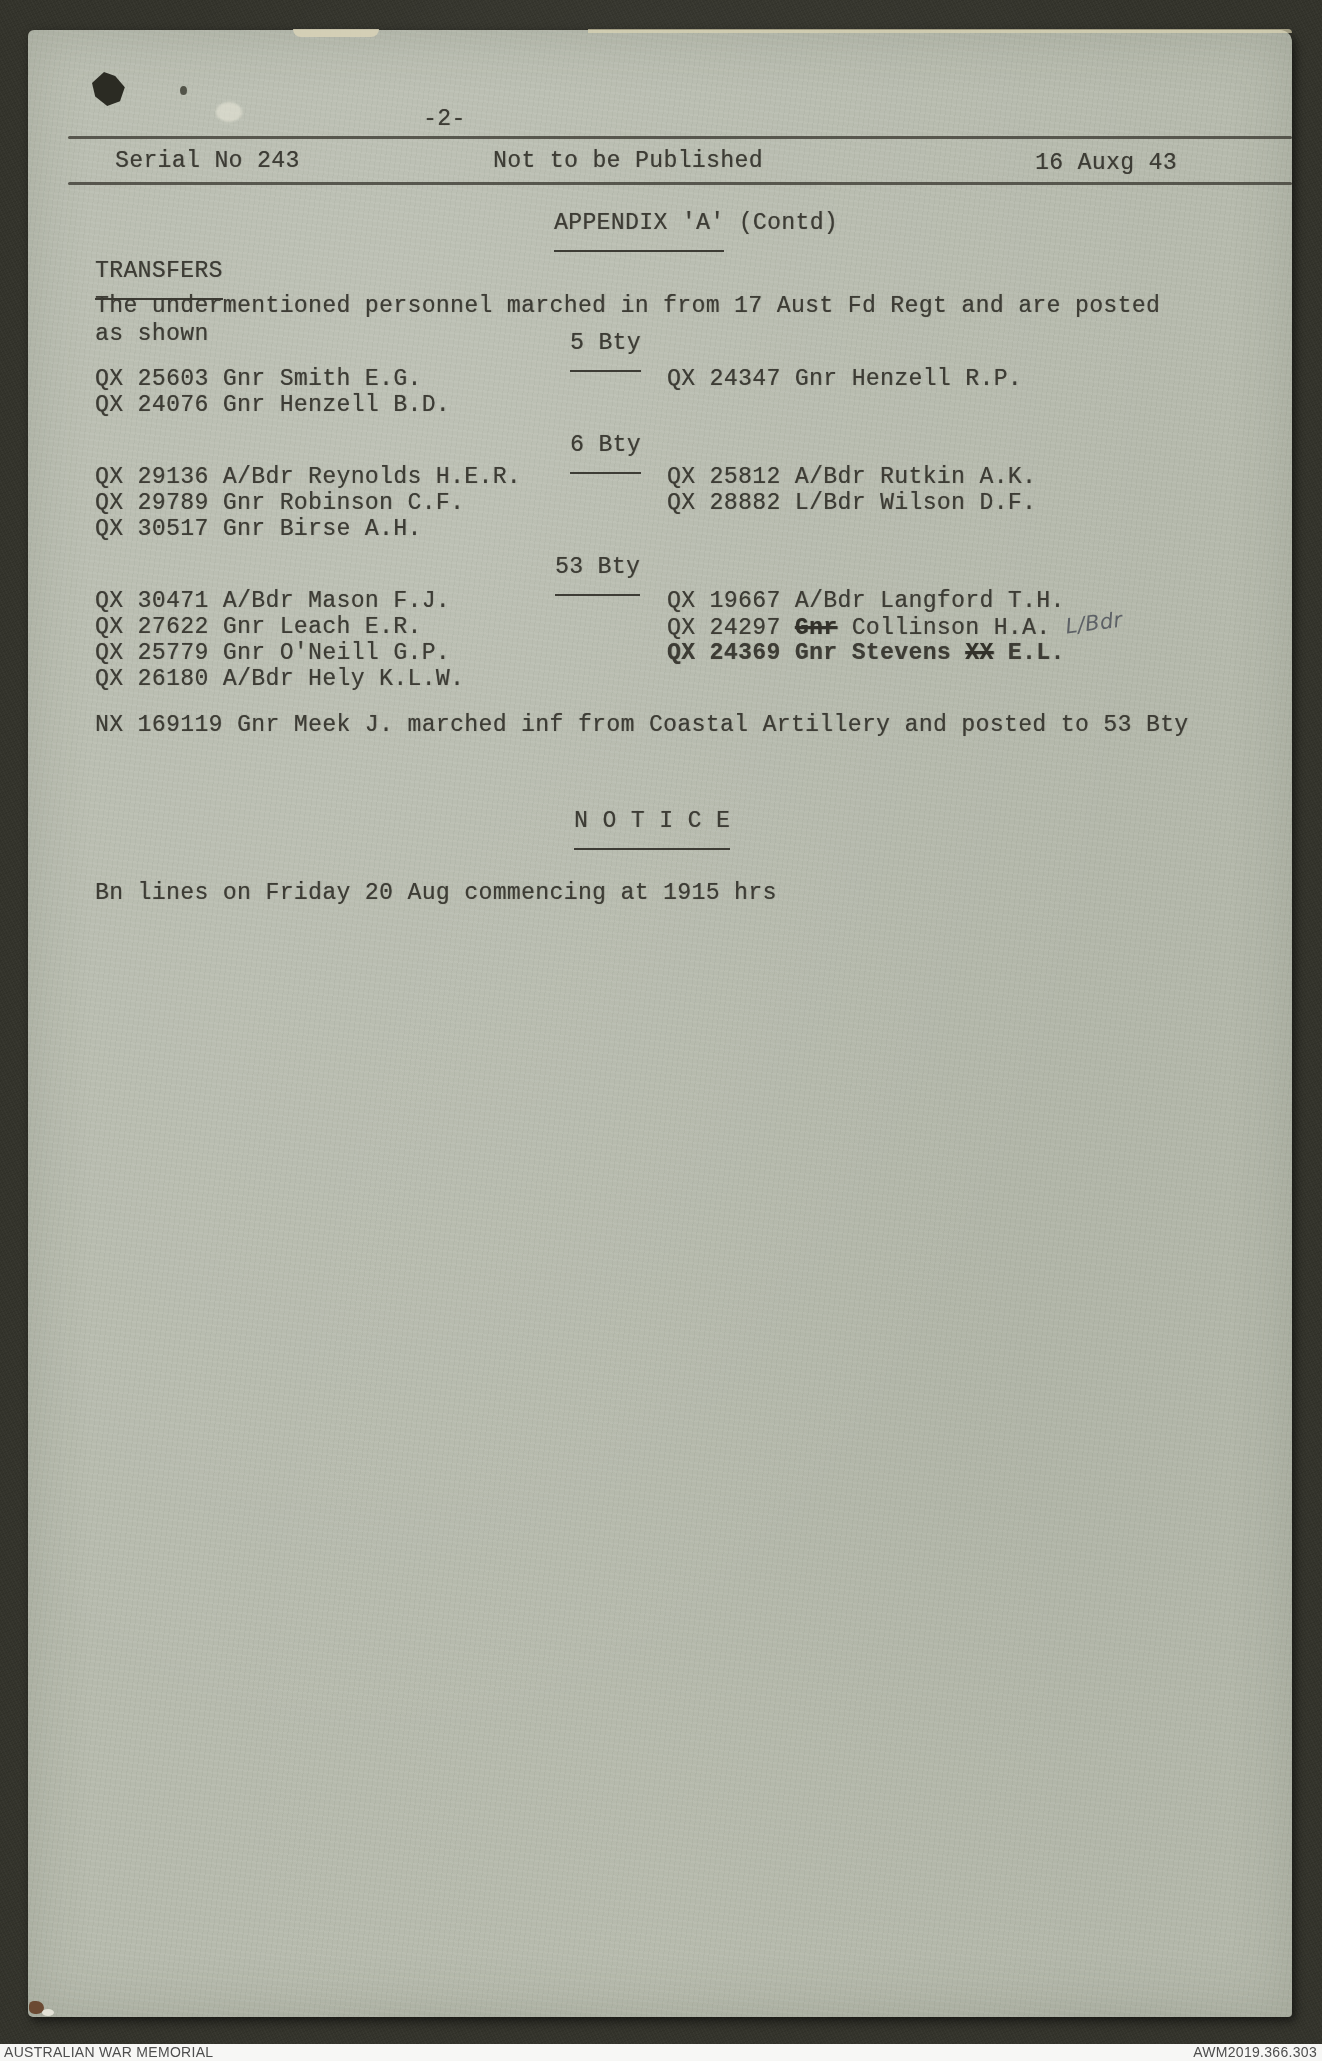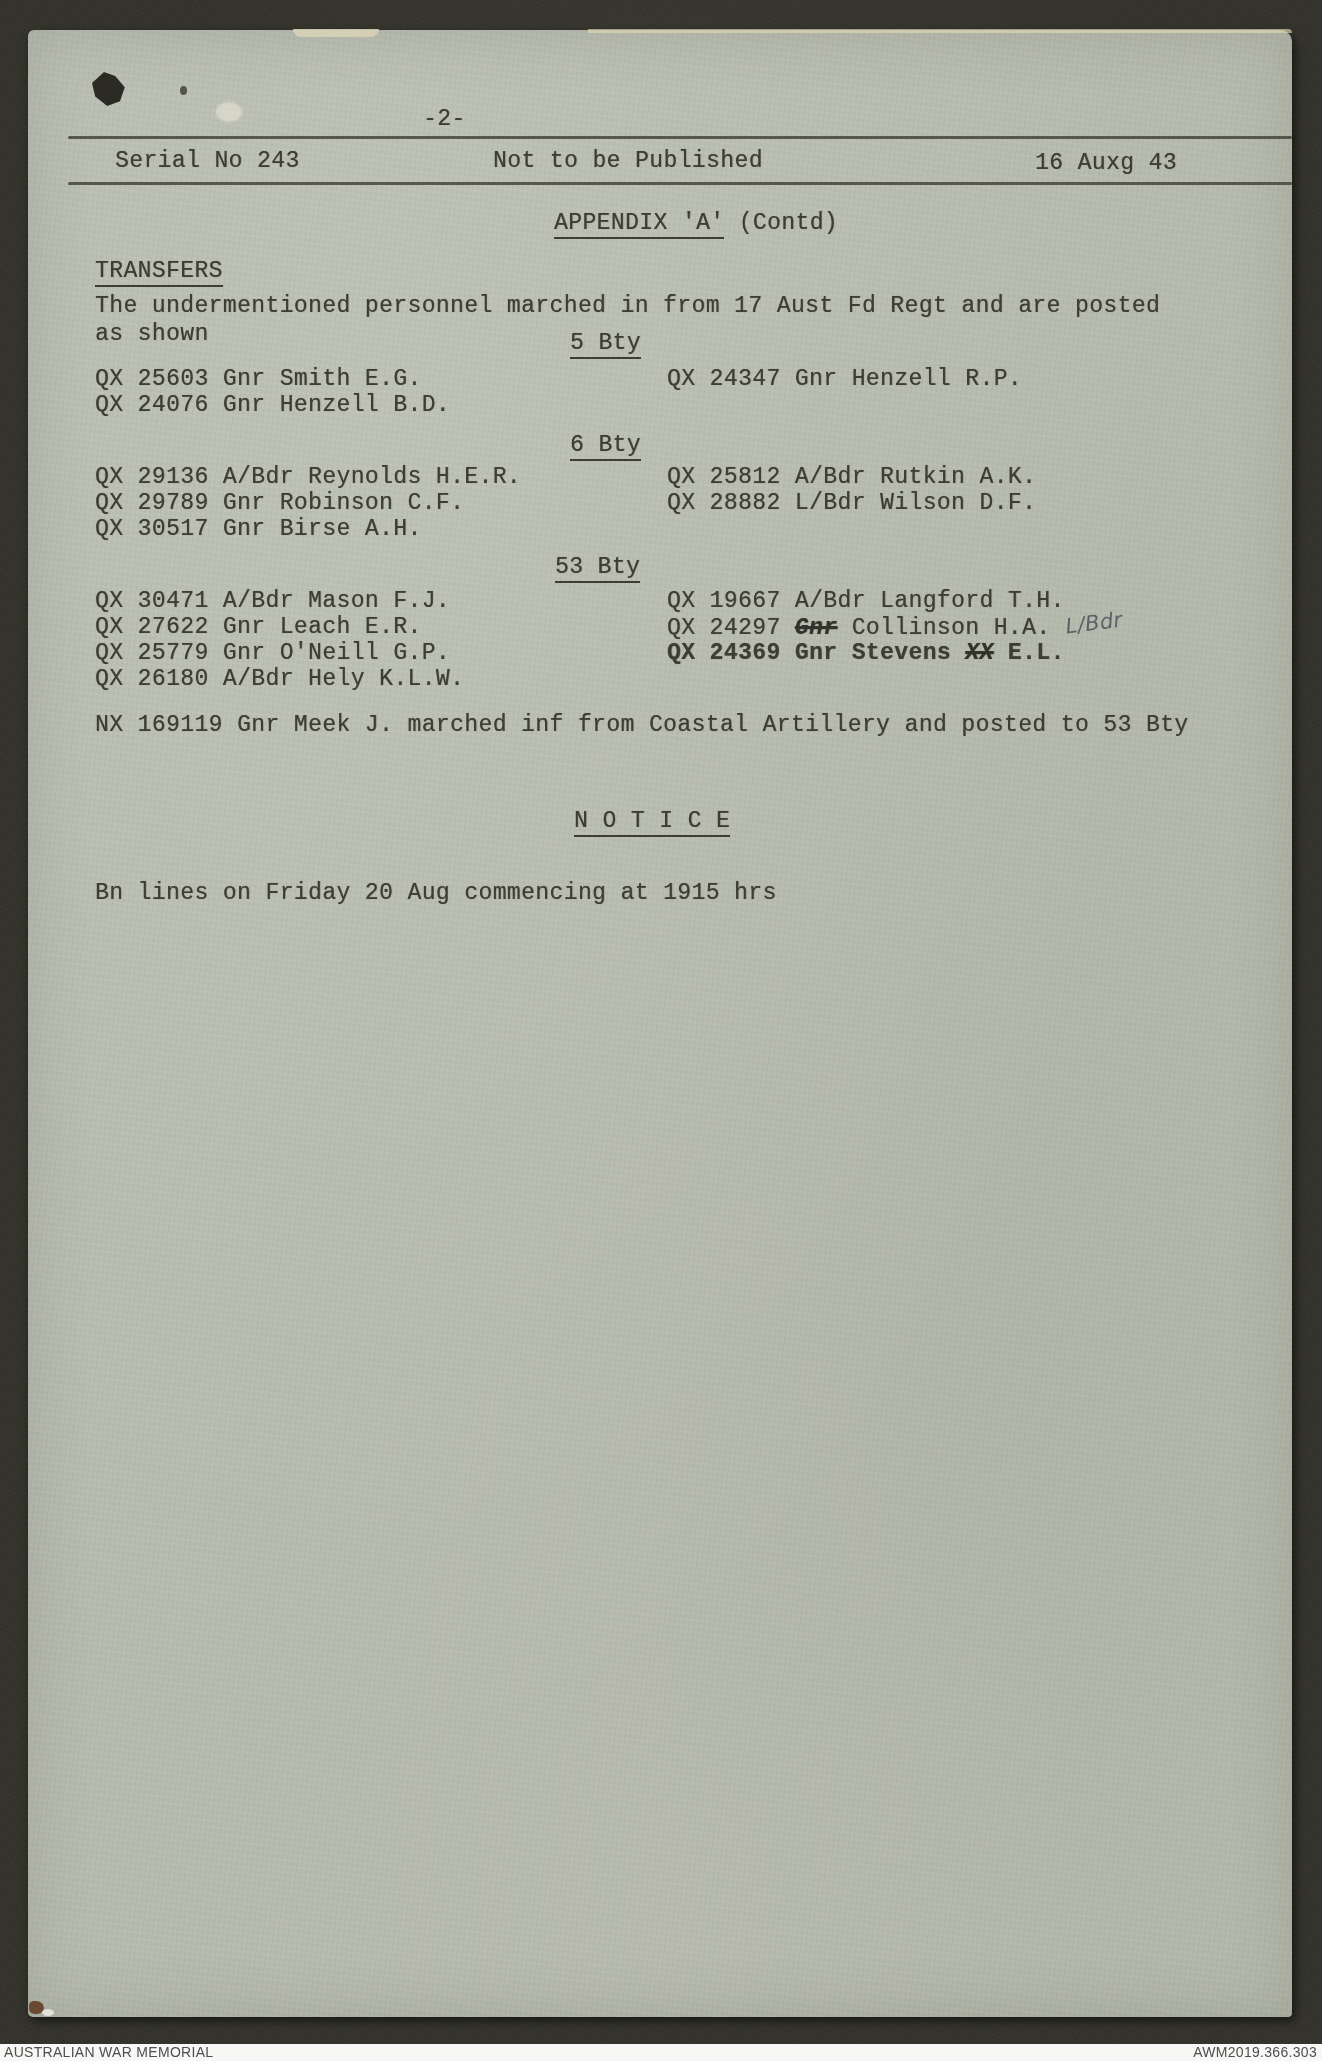--- a/index.html
+++ b/index.html
@@ -27,24 +27,24 @@
       repeating-linear-gradient(7deg, rgba(255,255,255,0.05) 0 2px, transparent 2px 6px),
       repeating-linear-gradient(97deg, rgba(62,72,56,0.05) 0 1px, transparent 1px 5px);
     border-radius:6px 12px 4px 5px;
     box-shadow:3px 4px 10px rgba(0,0,0,0.55), inset 0 0 60px rgba(70,78,62,0.18);
   }
   .line{
     position:absolute;white-space:pre;color:var(--ink);
     font-size:23px;line-height:26px;letter-spacing:0.4px;
     text-shadow:0.4px 0.4px 0.7px rgba(42,42,34,0.55);
   }
-  .u{border-bottom:2px solid currentColor;padding-bottom:1px;}
+  .u{border-bottom:2px solid currentColor;padding-bottom:14px;}
   .rule{position:absolute;height:3px;background:var(--rule);opacity:0.85;border-radius:2px;}
   .bold{font-weight:bold;}
-  .struck{font-weight:bold;text-decoration:line-through;text-decoration-thickness:3px;color:#33322b;font-style:italic;}
+  .struck{font-weight:bold;text-decoration:line-through;text-decoration-thickness:3px;color:#33322b;}
   .pencil{
     display:inline-block;font-family:"DejaVu Sans",sans-serif;font-style:italic;
     font-size:21px;color:var(--pencil);margin-left:16px;
     transform:rotate(-7deg) translateY(-4px);text-shadow:none;opacity:0.9;
   }
   .tear-hole{position:absolute;left:64px;top:42px;width:40px;height:34px;background:#2b2b23;
     clip-path:polygon(30% 0%,58% 12%,82% 45%,70% 86%,38% 100%,8% 72%,0% 32%);
     box-shadow:0 0 6px 4px rgba(238,238,225,0.35);}
   .speck1{position:absolute;left:152px;top:56px;width:7px;height:9px;background:#3a3a30;border-radius:50%;opacity:0.8;}
   .speck2{position:absolute;left:188px;top:72px;width:26px;height:20px;background:rgba(235,233,218,0.55);border-radius:50%;filter:blur(1px);}

